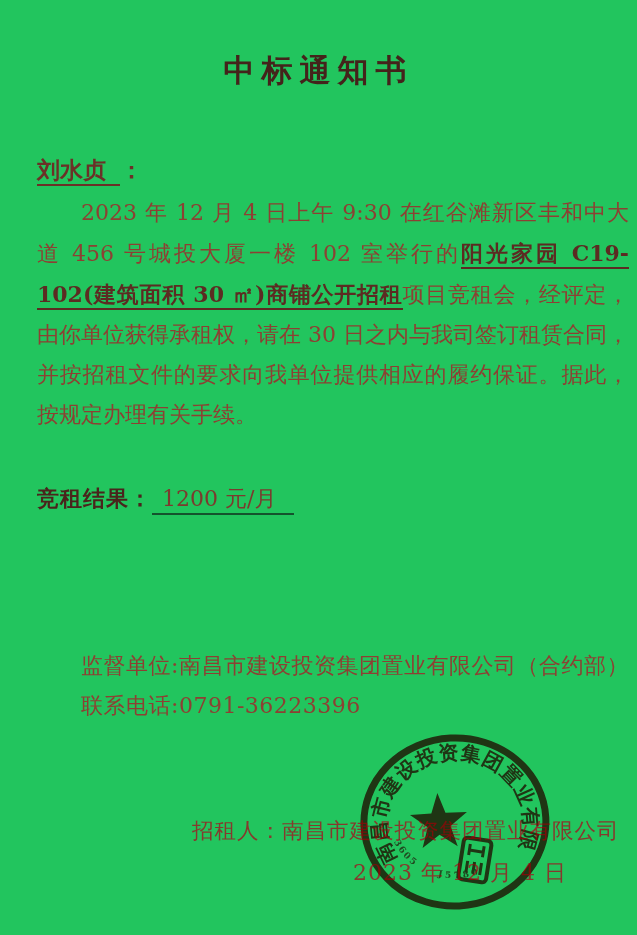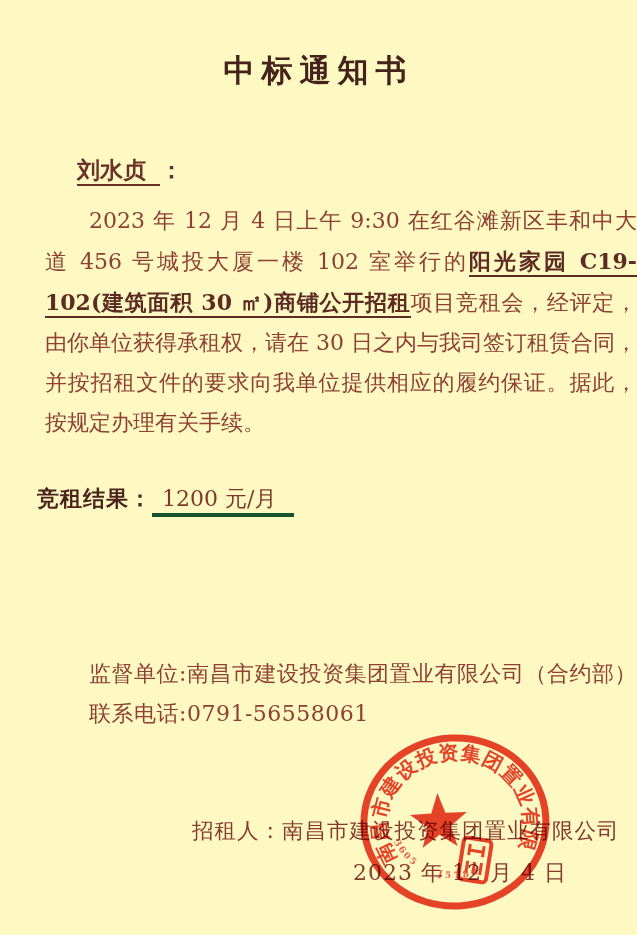--- a/index.html
+++ b/index.html
@@ -3,57 +3,57 @@
 <meta charset="utf-8">
 <style>
   html,body{margin:0;padding:0;}
   body{
     width:637px;height:935px;
     background:#f3f2ef;
     font-family:"DejaVu Serif","Liberation Serif",serif;
   }
   .page{
     position:relative;width:637px;height:935px;overflow:hidden;
-    background:#fef9c3;
+    background:#22c55e;
     color:#8d4033;
   }
   .title{
     position:absolute;top:50px;left:0;width:637px;margin:0;
     text-align:center;font-size:31px;font-weight:600;
     letter-spacing:7px;color:#44231b;
   }
   .addressee{
     position:absolute;top:155px;left:37px;
-    font-size:23px;line-height:30px;color:#6b3027;font-weight:600;margin-left:40px;
+    font-size:23px;line-height:30px;color:#6b3027;font-weight:600;
   }
   .addressee-name{
     border-bottom:2px solid #6b3027;padding:0 14px 1px 0;
   }
   .flowtext{
-    position:absolute;left:37px;width:592px;margin:8px;
+    position:absolute;left:37px;width:592px;margin:0;
     font-size:22px;line-height:40px;
     text-align:justify;text-justify:inter-ideograph;
     color:#8d4033;
   }
   .para{text-indent:2em;}
   .para1{top:193px;}
   .project{
     font-weight:700;color:#5c2b22;
     border-bottom:2px solid #5c2b22;
     padding-bottom:1px;
     -webkit-box-decoration-break:clone;box-decoration-break:clone;
   }
   .result-line{
     position:absolute;top:479px;left:37px;
     font-size:22px;line-height:40px;
   }
   .result-label{font-weight:700;color:#4a241c;letter-spacing:1px;font-family:Liberation Serif, serif;}
   .result-value{
     color:#7c3a2e;
-    border-bottom:4px solid #14532d;
+    border-bottom:2px solid #14532d;
     padding:0 18px 2px 10px;
   }
   .para2{top:566px;}
   .line-indent{text-indent:2em;}
   .supervisor-line{top:646px;letter-spacing:.5px;}
   .phone-line{top:686px;letter-spacing:.5px;}
   .lessor-line{
     position:absolute;top:816px;left:192px;
     font-size:21.5px;line-height:30px;color:#86392d;letter-spacing:1px;
   }
@@ -77,21 +77,21 @@
 
   <div class="addressee"><span class="addressee-name">刘水贞</span><span>：</span></div>
 
   <p class="flowtext para para1"><span>2023 年 12 月 4 日上午 9:30 在红谷滩新区丰和中大道 456 号城投大厦一楼 102 室举行的</span><span class="project">阳光家园 C19-102(建筑面积 30 ㎡)商铺公开招租</span><span>项目竞租会，经评定，由你单位获得承租权，请在 30 日之内与我司签订租赁合同，并按招租文件的要求向我单位提供相应的履约保证。据此，按规定办理有关手续。</span></p>
 
   <div class="result-line"><span class="result-label">竞租结果：</span><span class="result-value">1200 元/月</span></div>
 
 
   <p class="flowtext line-indent supervisor-line">监督单位:南昌市建设投资集团置业有限公司（合约部）</p>
 
-  <p class="flowtext line-indent phone-line">联系电话:0791-56558061</p>
+  <p class="flowtext line-indent phone-line">联系电话:0791-36223396</p>
 
   <div class="lessor-line"><span>招租人：</span><span>南昌市建设投资集团置业有限公司</span></div>
 
   <div class="date-line">2023 年 12 月 4 日</div>
 
   <div class="seal">
     <svg width="200" height="192" viewBox="0 0 200 192" xmlns="http://www.w3.org/2000/svg">
 
       <ellipse cx="100" cy="94" rx="91" ry="84" fill="none" stroke="#e43524" stroke-width="7"></ellipse>
 

